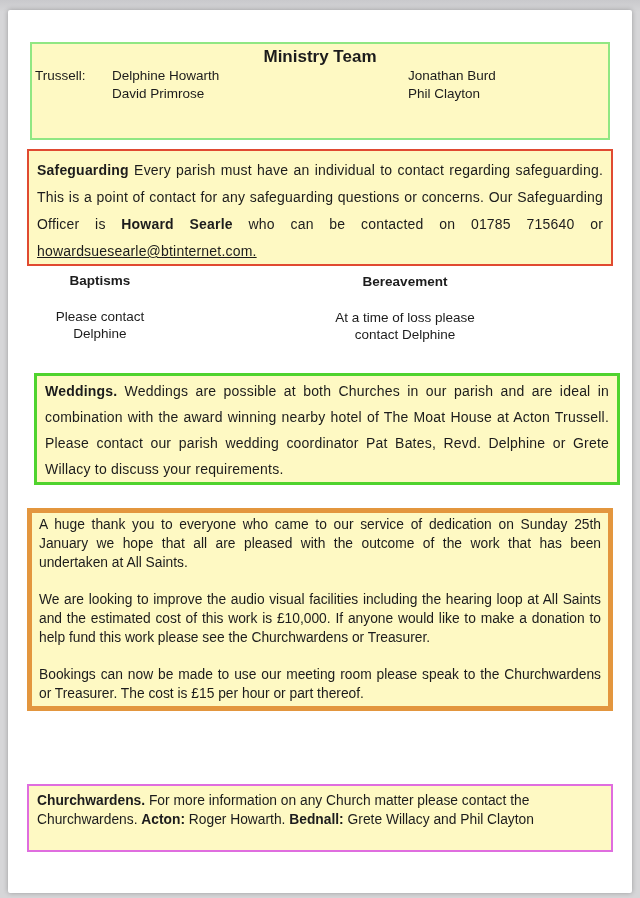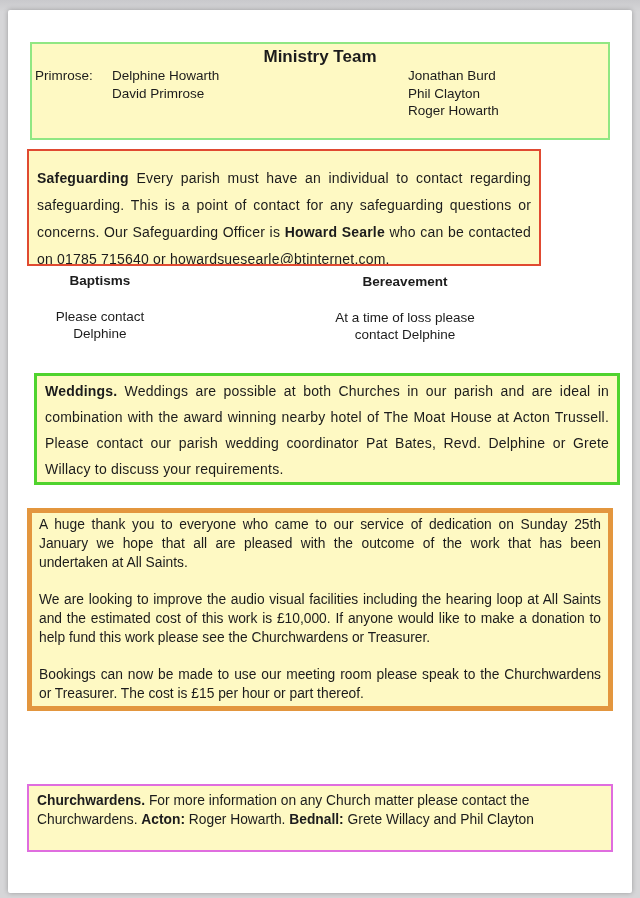--- a/index.html
+++ b/index.html
@@ -27,21 +27,21 @@
   .box { position: absolute; border-style: solid; background: #fef9c3; overflow: hidden; }
   .b { font-weight: bold; }
   .u { text-decoration: underline; }
 
   
   .ministry { left: 22px; top: 32px; width: 580px; height: 98px; border-width: 2px; padding: 3px 3px 0 3px; }
   .ministry h1 { font-size: 17px; line-height: 20px; text-align: center; font-weight: bold; }
   .m-row { display: grid; grid-template-columns: 77px 210px 86px 1fr; font-size: 13.5px; line-height: 17.5px; }
 
   
-  .safeguarding { left: 19px; top: 139px; width: 514px; height: 117px; border-width: 2px; padding: 14px 8px; }
+  .safeguarding { left: 19px; top: 139px; width: 586px; height: 117px; border-width: 2px; padding: 6px 8px; }
   .safeguarding p { font-size: 14px; line-height: 27px; text-align: justify; letter-spacing: 0.2px; }
 
   
   .contact-col { position: absolute; text-align: center; font-size: 13.5px; line-height: 17px; }
   .contact-col h2 { font-size: 13.5px; font-weight: bold; margin-bottom: 19px; }
   .baptisms { left: 32px; top: 262px; width: 120px; }
   .bereavement { left: 277px; top: 263px; width: 240px; }
 
   
   .weddings { left: 26px; top: 363px; width: 586px; height: 112px; border-width: 3px; padding: 2px 8px; }
@@ -57,36 +57,30 @@
 </style>
 </head>
 <body>
 
 <div class="stage">
   <div class="paper">
 
     <section class="box ministry" style="border-color: rgb(144, 231, 131);">
       <h1>Ministry Team</h1>
       <div class="m-row">
-        <span>Primrose:</span>
+        <span>Trussell:</span>
         <span>Delphine Howarth</span>
         <span></span>
         <span>Jonathan Burd</span>
       </div>
       <div class="m-row">
         <span></span>
         <span>David Primrose</span>
         <span></span>
         <span>Phil Clayton</span>
-      </div>
-      <div class="m-row">
-        <span></span>
-        <span></span>
-        <span></span>
-        <span>Roger Howarth</span>
       </div>
     </section>
 
     <section class="box safeguarding" style="border-color: rgb(224, 74, 49);">
       <p><span class="b">Safeguarding</span><span> Every parish must have an individual to contact regarding safeguarding. This is a point of contact for any safeguarding questions or concerns. Our Safeguarding Officer is </span><span class="b">Howard Searle</span><span> who can be contacted on 01785 715640 or </span><span class="u">howardsuesearle@btinternet.com.</span></p>
     </section>
 
     <div class="contact-col baptisms">
       <h2>Baptisms</h2>
       <div>Please contact</div>

